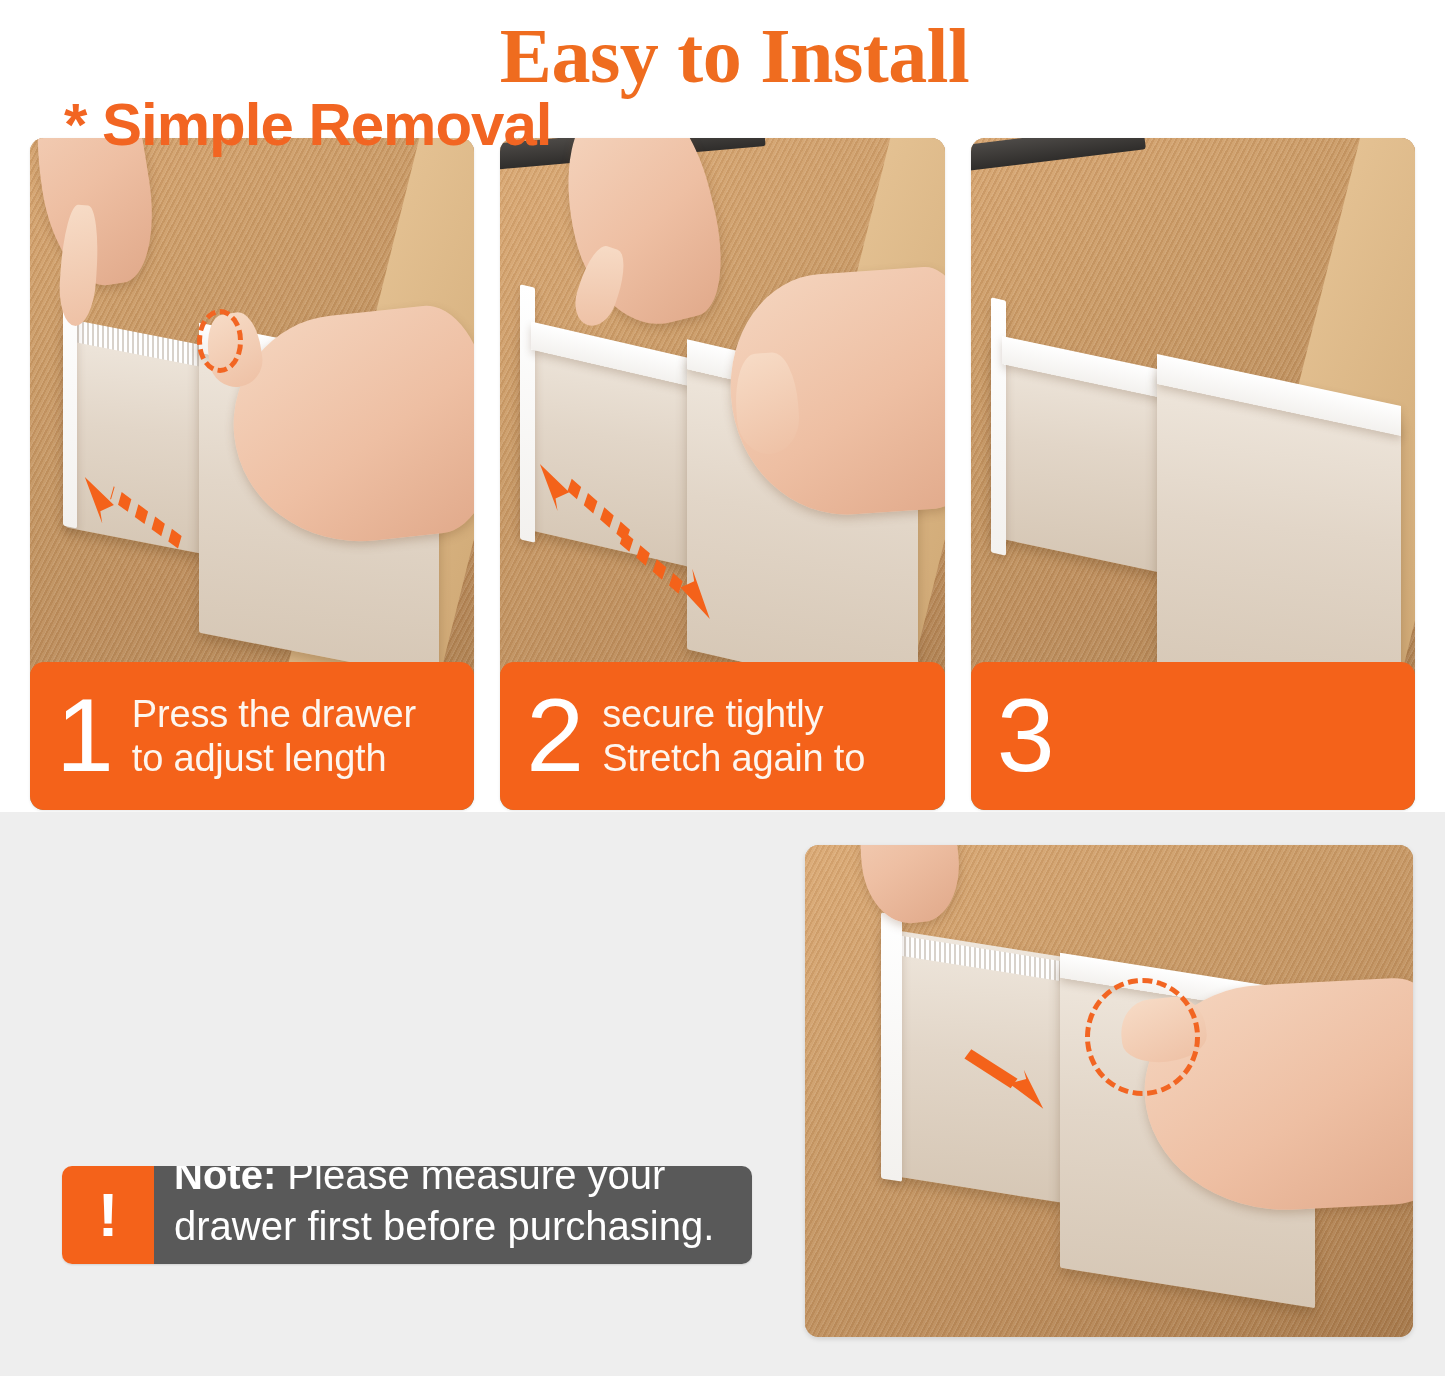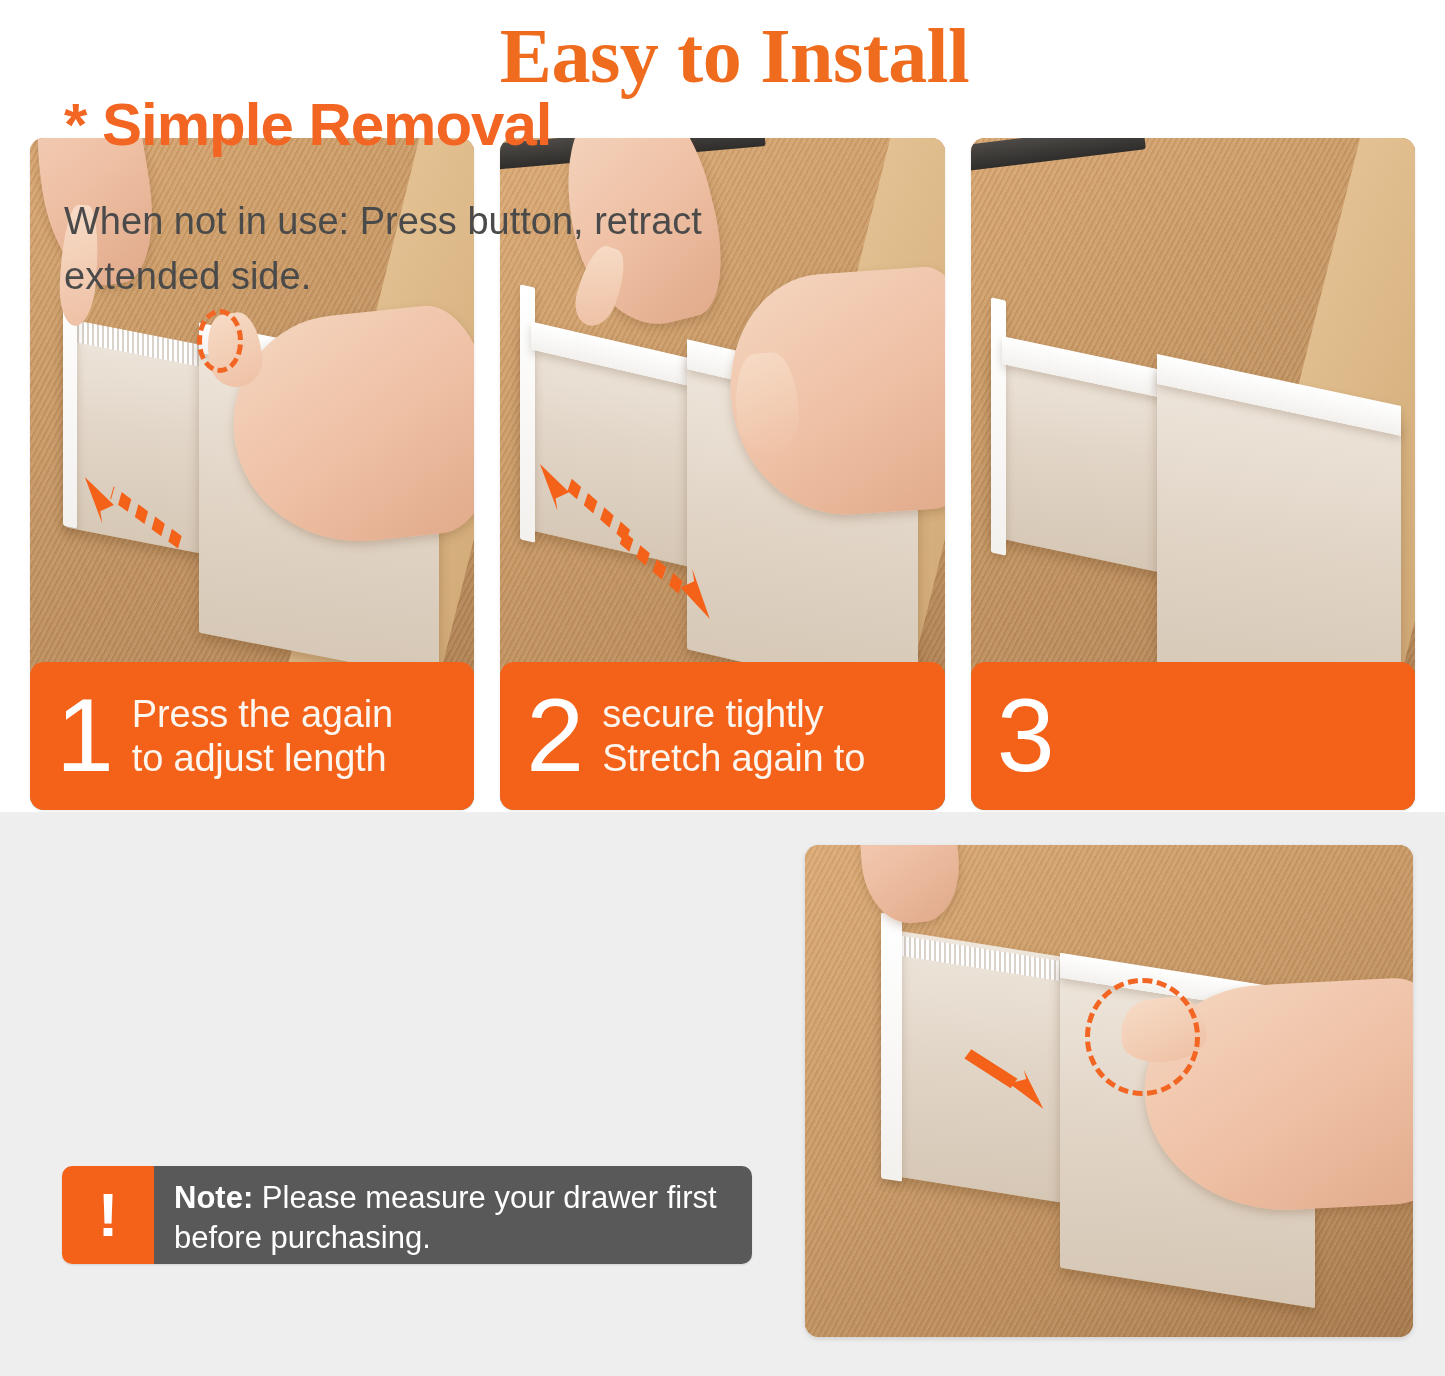--- a/index.html
+++ b/index.html
@@ -207,25 +207,25 @@
     font-family:"Liberation Sans", sans-serif;
     font-weight:bold;
     font-size:62px;
     line-height:1;
   }
   .note-body {
     flex:1 1 auto;
     background:#595959;
     color:#ffffff;
     font-family:"Liberation Sans", sans-serif;
-    font-size:31px;
+    font-size:40px;
     line-height:1.28;
     padding:12px 8px 12px 20px;
     display:flex;
-    align-items:flex-start;
+    align-items:flex-end;
   }
   .note-body b { font-weight:bold; }
 
   .removal-photo {
     position:absolute;
     top:845px; left:805px;
     width:608px; height:492px;
     border-radius:14px;
     overflow:hidden;
     background:#c49a6c;
@@ -262,21 +262,21 @@
 
       <svg class="arrow-dashed" style="left:11%;top:50%;width:24%;height:12%;" viewBox="0 0 110 52" preserveAspectRatio="none">
         <line x1="104" y1="44" x2="34" y2="12" stroke="#f4621a" stroke-width="9" stroke-dasharray="11 8" stroke-linecap="butt"></line>
         <polygon points="6,2 36,20 22,24 24,32" fill="#f4621a"></polygon>
       </svg>
     </div>
 
     <div class="caption">
       <div class="step-num">1</div>
       <div class="step-text">
-        <div>Press the again</div>
+        <div>Press the drawer</div>
         <div>to adjust length</div>
       </div>
     </div>
   </div>
 
   <div class="step-card">
     <div class="photo">
       <div class="wood w2"></div>
       <div class="rail"></div>
       <div class="drawer-edge"></div>
@@ -330,21 +330,20 @@
       <div class="step-num">3</div>
     </div>
   </div>
 
 </div>
 
 <div class="bottom"></div>
 
 <div class="bottom-left">
   <div class="removal-title">* Simple Removal</div>
-  <div class="removal-body">When not in use: Press button, retract extended side.</div>
 </div>
 
 <div class="note-box">
   <div class="note-icon">!</div>
   <div class="note-body">
     <span><b>Note:</b><span> Please measure your drawer first before purchasing.</span></span>
   </div>
 </div>
 
 <div class="removal-photo">

